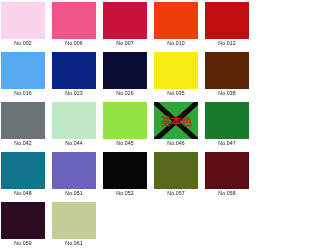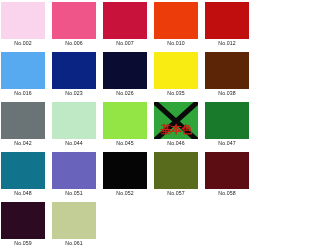--- a/index.html
+++ b/index.html
@@ -68,21 +68,20 @@
     top: 50%;
     transform: translateY(-45%);
     text-align: center;
     font-size: 11px;
     line-height: 11px;
     font-weight: bold;
     color: #d81c12;
     font-family: "DejaVu Sans", sans-serif;
     letter-spacing: -0.5px;
     white-space: nowrap;
-    margin-top: 8px;
   }
 </style>
 </head>
 <body>
 
 <div id="swatch-grid">
     <div class="swatch-cell">
       <div class="swatch-chip" style="background: rgb(249, 212, 236);"></div>
       <div class="swatch-label">No.002</div>
     </div>

